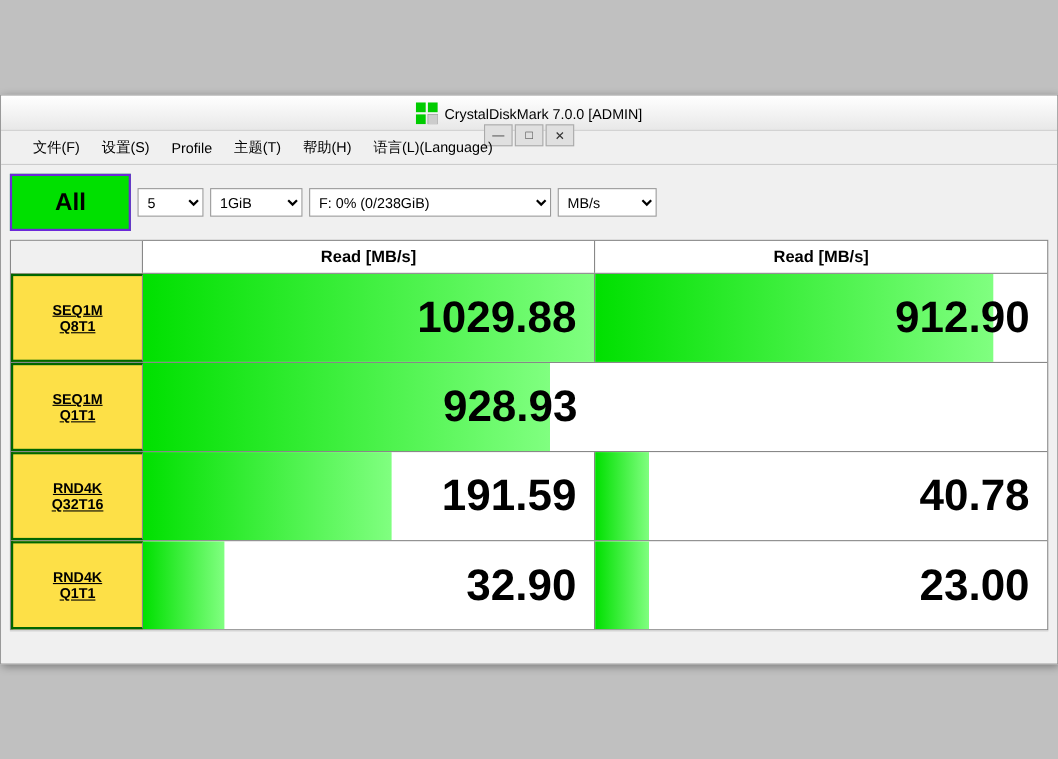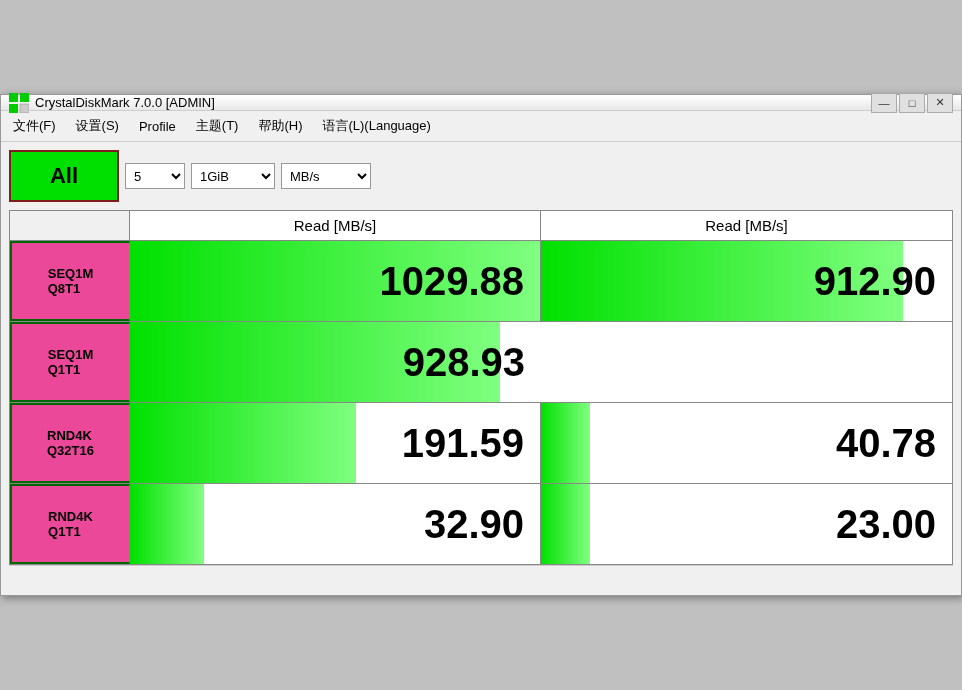--- a/index.html
+++ b/index.html
@@ -18,21 +18,22 @@
       border: 1px solid #999;
       box-shadow: 2px 2px 8px rgba(0,0,0,0.4);
     }
     .title-bar {
       background: linear-gradient(to bottom, #ffffff, #e8e8e8);
       border-bottom: 1px solid #ccc;
       display: flex;
       align-items: center;
       justify-content: space-between;
       padding: 6px 8px;
-      height: 16px;
+      height: 32px;
+      flex-direction: column;
     }
     .title-bar-left {
       display: flex;
       align-items: center;
       gap: 6px;
     }
     .app-icon {
       width: 20px;
       height: 20px;
     }
@@ -54,21 +55,21 @@
       display: flex;
       align-items: center;
       justify-content: center;
       font-size: 11px;
       color: #333;
     }
 
     .menu-bar {
       display: flex;
       align-items: center;
-      padding: 3px 4px;
+      padding: 3px 21px;
       border-bottom: 1px solid #ccc;
       background: #f0f0f0;
       gap: 4px;
     }
     .menu-item {
       padding: 3px 8px;
       cursor: pointer;
       font-size: 13px;
       color: #000;
       white-space: nowrap;
@@ -81,21 +82,21 @@
 
     .controls-row {
       display: flex;
       align-items: center;
       gap: 6px;
       margin-bottom: 8px;
     }
 
     .all-btn {
       background: #00e000;
-      border: 2px solid #7f1d1d;
+      border: 2px solid #6d28d9;
       color: #000;
       font-size: 22px;
       font-weight: bold;
       width: 110px;
       height: 52px;
       cursor: pointer;
       display: flex;
       align-items: center;
       justify-content: center;
     }
@@ -119,46 +120,48 @@
       background: white;
     }
 
     .header-row {
       display: grid;
       grid-template-columns: 120px 1fr 1fr;
       border-bottom: 1px solid #888;
     }
     .header-cell {
       padding: 6px 8px;
-      font-weight: normal;
+      font-weight: bold;
       font-size: 15px;
       text-align: center;
       border-right: 1px solid #888;
     }
     .header-cell:last-child { border-right: none; }
     .header-spacer { background: #f0f0f0; }
 
     .data-row {
       display: grid;
       grid-template-columns: 120px 1fr 1fr;
       border-bottom: 1px solid #888;
     }
     .data-row:last-child { border-bottom: none; }
 
     .row-label {
-      background: #ec4899;
+      background: #fde047;
       border: 2px solid #006600;
       display: flex;
       align-items: center;
       justify-content: center;
       font-weight: bold;
       font-size: 13px;
+      text-align: center;
       padding: 8px 4px;
       border-right: 1px solid #888;
       min-height: 80px;
+      text-decoration: underline;
     }
 
     .value-cell {
       position: relative;
       border-right: 1px solid #888;
       display: flex;
       align-items: center;
       justify-content: flex-end;
       padding: 8px 16px;
       min-height: 80px;
@@ -233,20 +236,23 @@
         <option>1</option>
         <option>3</option>
         <option>9</option>
       </select>
       <select class="select-control select-size">
         <option>1GiB</option>
         <option>512MiB</option>
         <option>2GiB</option>
         <option>4GiB</option>
       </select>
+      <select class="select-control select-drive">
+        <option>F: 0% (0/238GiB)</option>
+      </select>
       <select class="select-control select-unit">
         <option>MB/s</option>
         <option>GB/s</option>
         <option>IOPS</option>
         <option>μs</option>
       </select>
     </div>
 
     <div class="table-wrapper">
 

